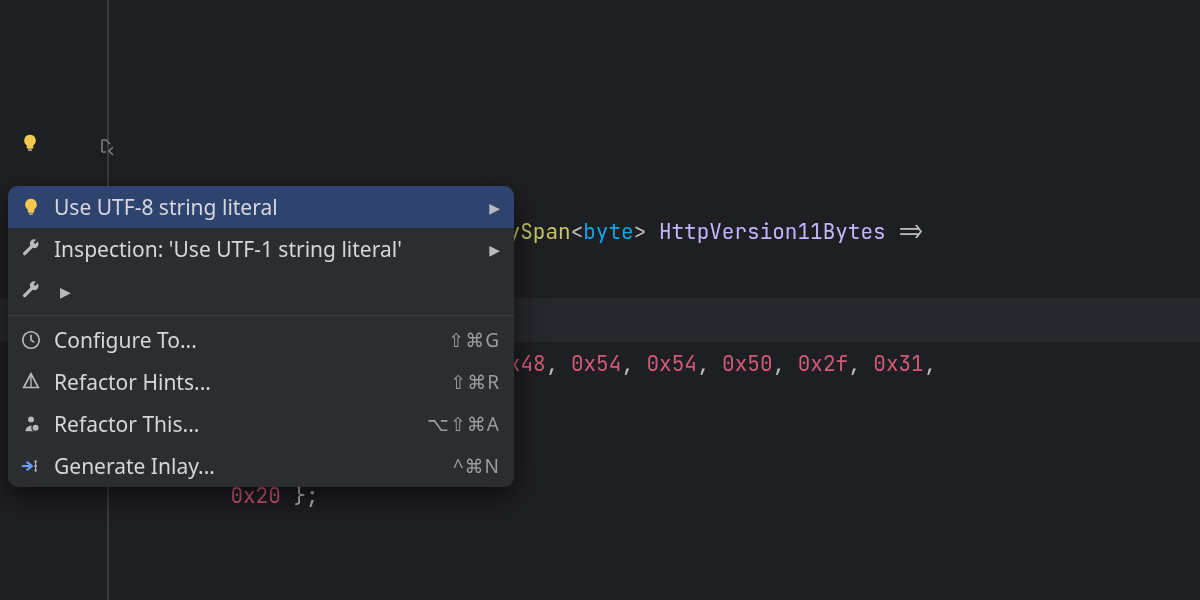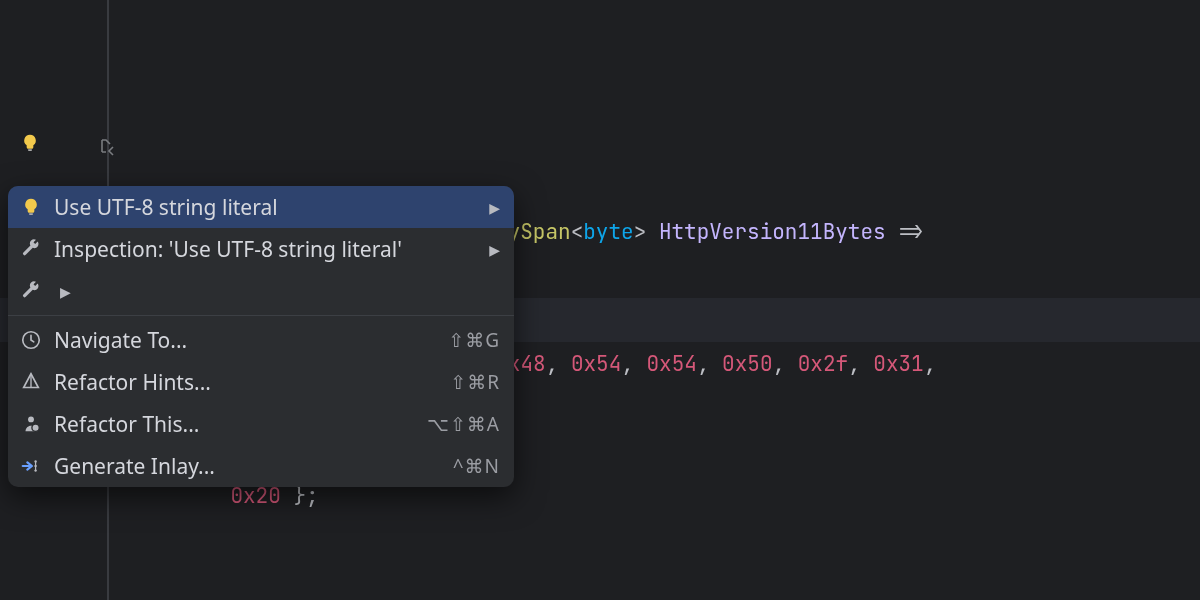--- a/index.html
+++ b/index.html
@@ -118,40 +118,40 @@
       </span>
     <span class="lbl">Use UTF-8 string literal</span>
     <span class="submark">▶</span>
   </div>
   <div class="mrow">
     <span class="ico">
         <svg viewBox="0 0 24 24" class="wrench">
           <path d="M21 6a5 5 0 0 1-6.9 4.6L6 18.7a2 2 0 1 1-2.8-2.8l8.1-8.1A5 5 0 0 1 18 1l-3 3 2 2 3-3c.6.9 1 1.9 1 3z" fill="#b8bac0"></path>
         </svg>
       </span>
-    <span class="lbl">Inspection: 'Use UTF-8 string literal'</span>
+    <span class="lbl">Inspection: 'Use UTF-1 string literal'</span>
     <span class="submark">▶</span>
   </div>
   <div class="mrow">
     <span class="ico">
         <svg viewBox="0 0 24 24" class="wrench">
           <path d="M21 6a5 5 0 0 1-6.9 4.6L6 18.7a2 2 0 1 1-2.8-2.8l8.1-8.1A5 5 0 0 1 18 1l-3 3 2 2 3-3c.6.9 1 1.9 1 3z" fill="#b8bac0"></path>
         </svg>
       </span>
     <span class="submark">▶</span>
   </div>
   <div class="sep"></div>
   <div class="mrow">
     <span class="ico">
         <svg viewBox="0 0 24 24">
           <circle cx="12" cy="12" r="9" stroke="#b8bac0" stroke-width="1.8" fill="none"></circle>
           <path d="M12 7v5l3 2" stroke="#b8bac0" stroke-width="1.8" fill="none" stroke-linecap="round"></path>
         </svg>
       </span>
-    <span class="lbl">Navigate To...</span>
+    <span class="lbl">Configure To...</span>
     <span class="sc">⇧⌘G</span>
   </div>
   <div class="mrow">
     <span class="ico">
         <svg viewBox="0 0 24 24">
           <path d="M12 3 L4 18 h16 z" stroke="#b8bac0" stroke-width="1.8" fill="none"></path>
           <path d="M12 3 v15" stroke="#b8bac0" stroke-width="1.5"></path>
         </svg>
       </span>
     <span class="lbl">Refactor Hints...</span>

